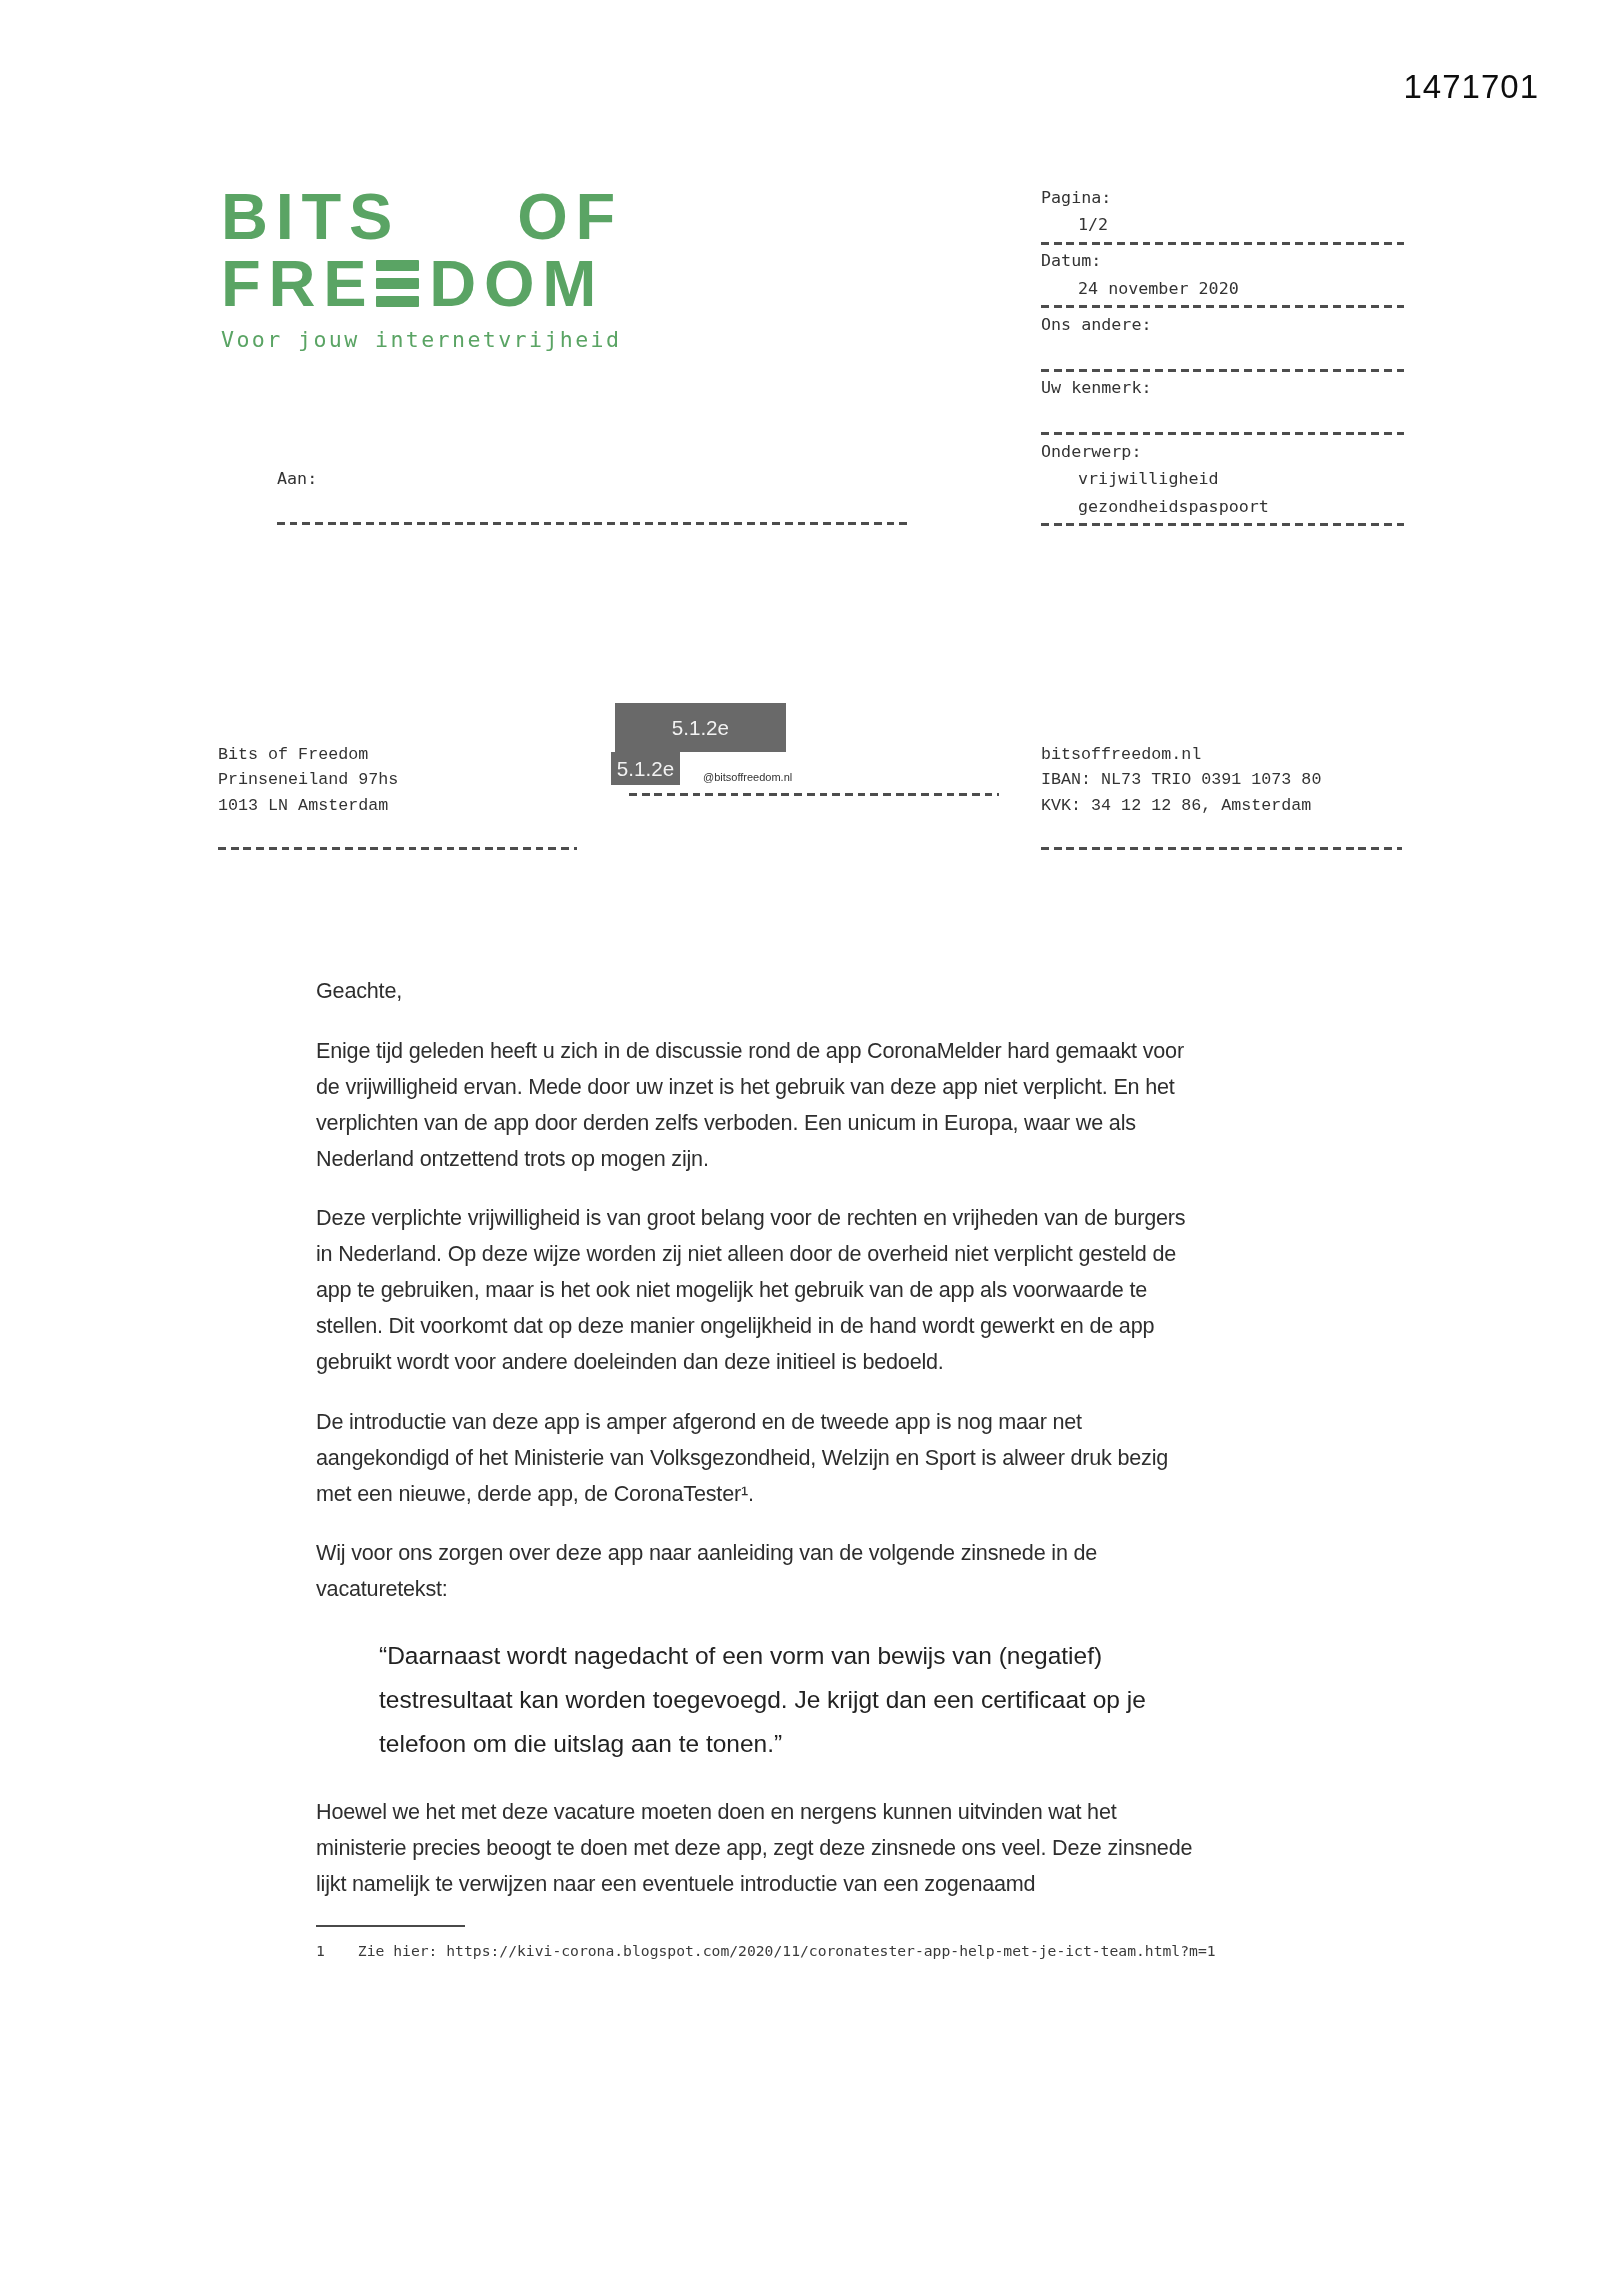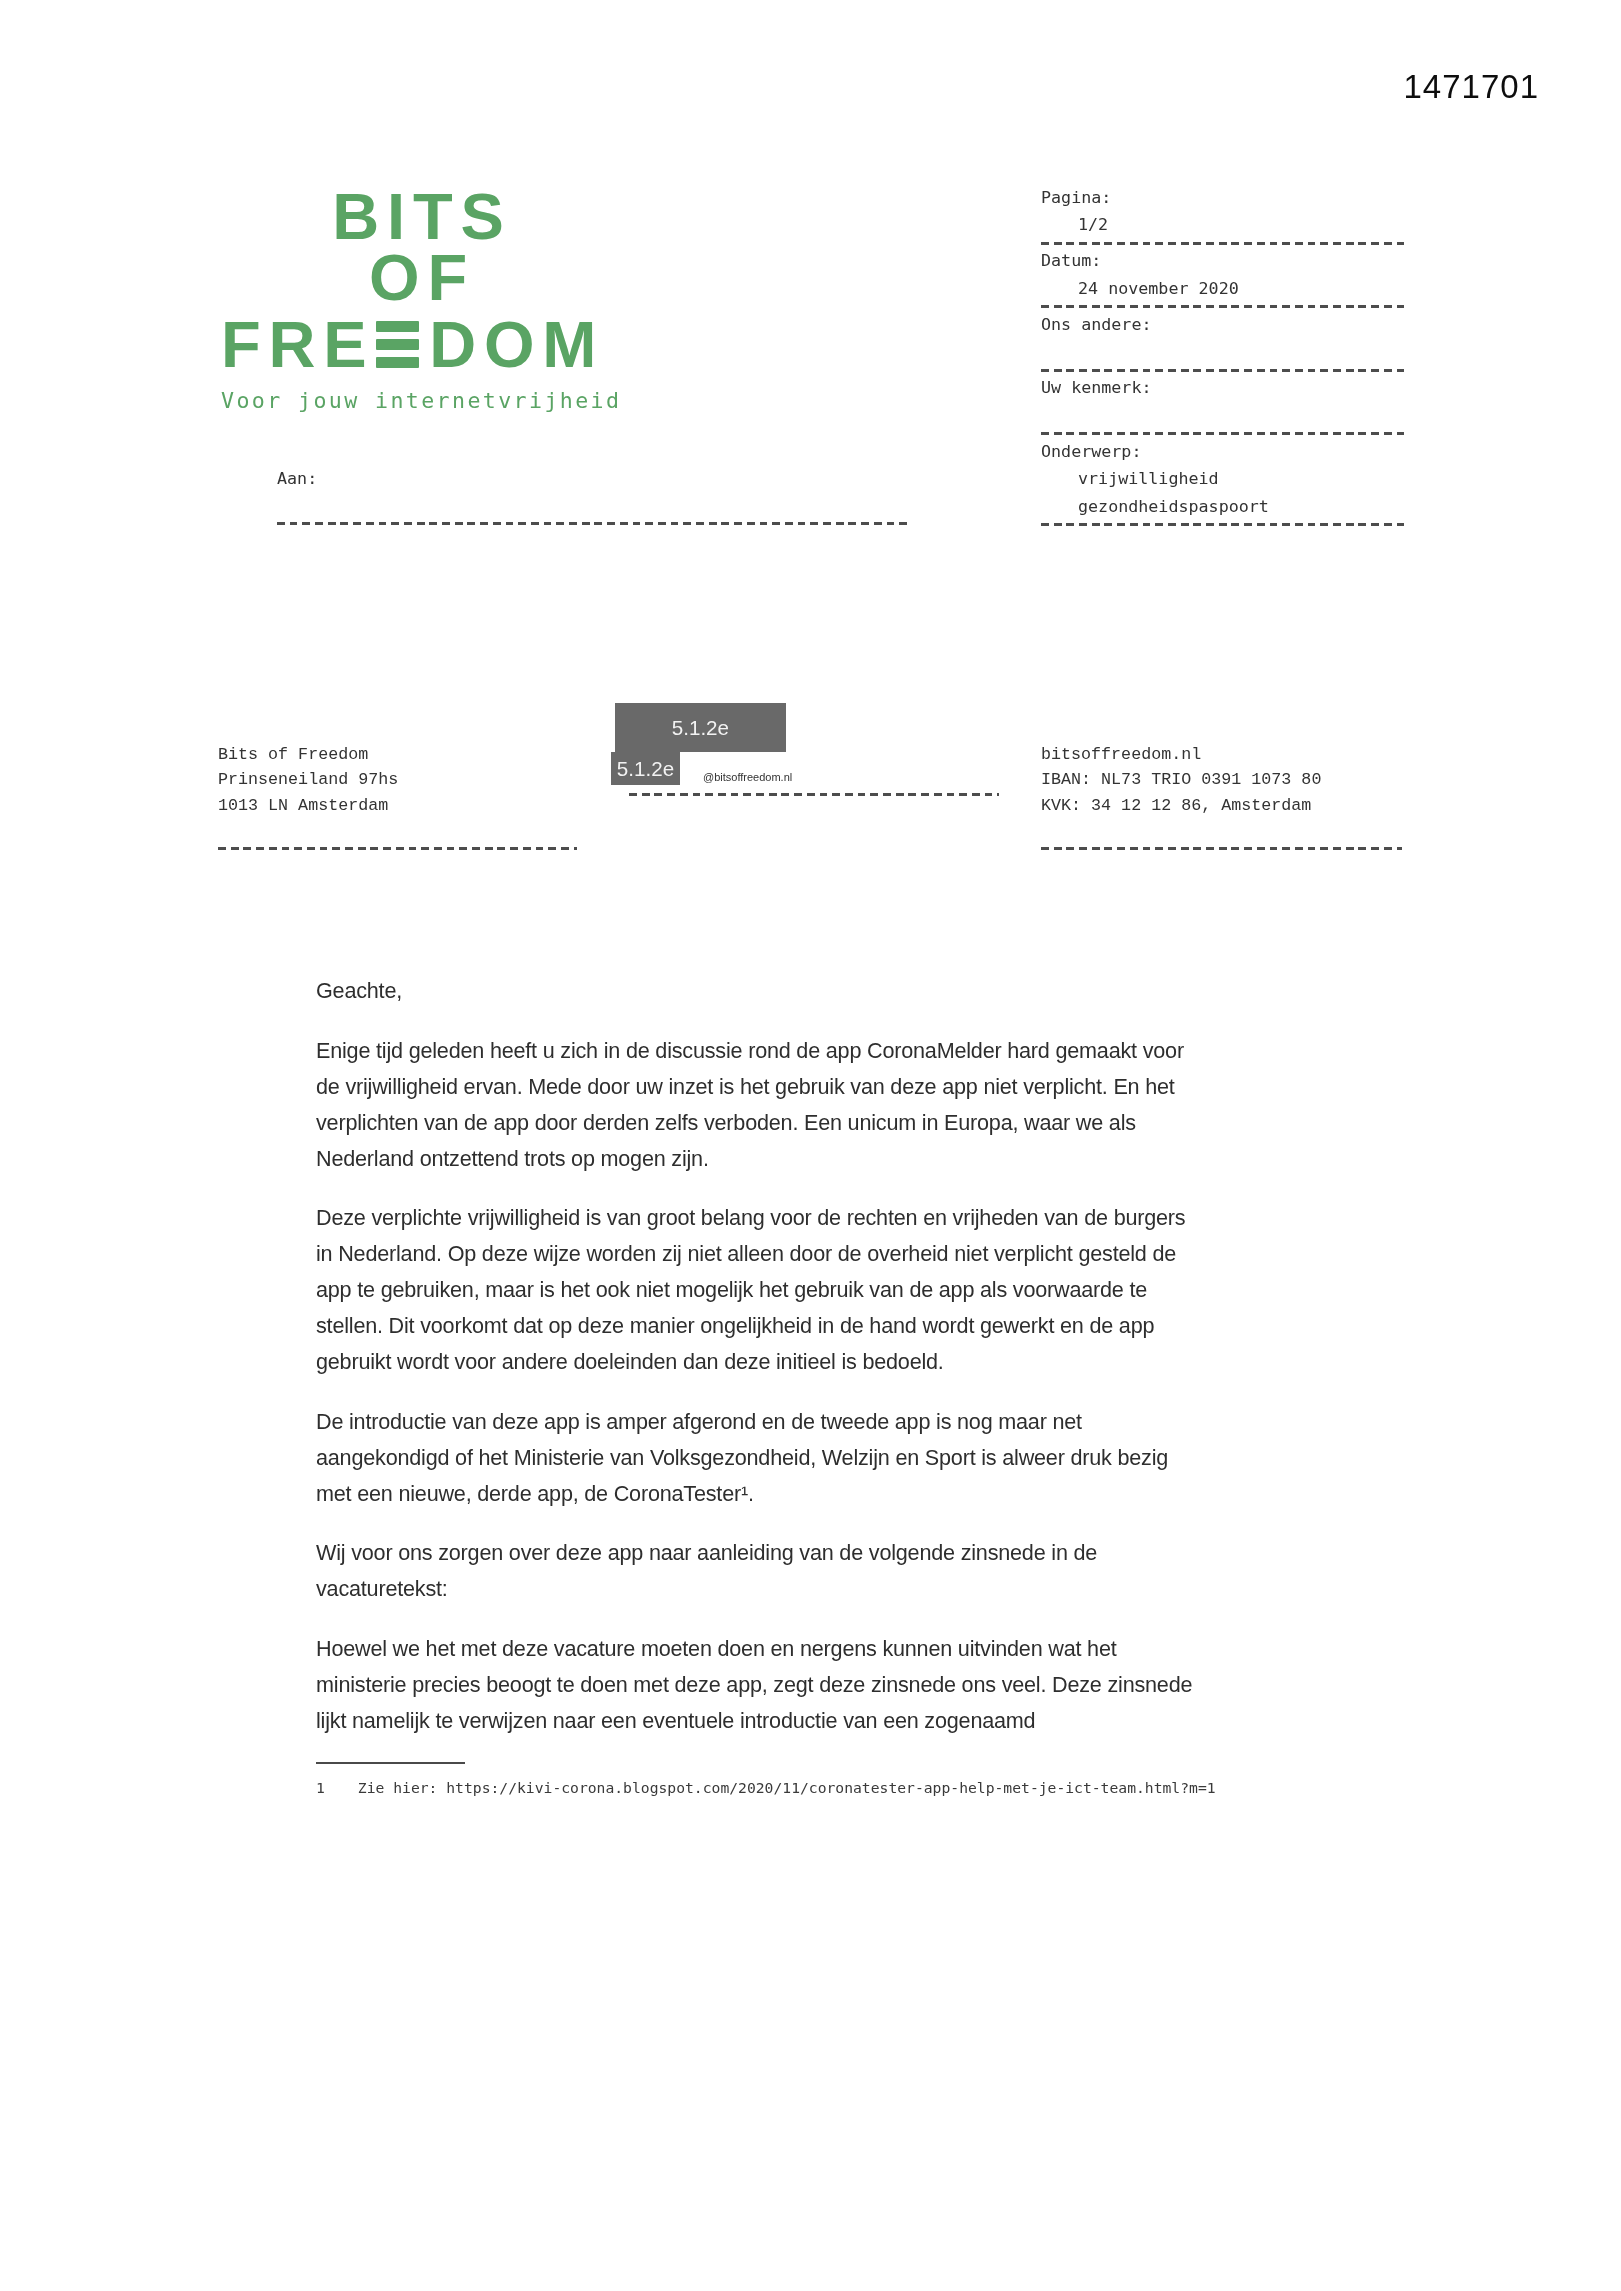--- a/index.html
+++ b/index.html
@@ -24,21 +24,21 @@
     position:absolute;
     top:68px; right:82px;
     font-size:33px;
     letter-spacing:1px;
     color:#0d0d0d;
   }
 
   
   .logo{position:absolute; left:221px; top:186px; width:402px; color:var(--green);}
   .logo-line{display:flex; align-items:center; font-weight:800; font-size:65px; line-height:61px; letter-spacing:7.8px;}
-  .logo-line1{justify-content:space-between;flex-direction:column;}
+  .logo-line1{justify-content:space-between;}
   .logo-line2{margin-top:6px;}
   .e-icon{display:inline-flex; flex-direction:column; justify-content:space-between; width:43px; height:47px; margin:0 9.8px 0 2px;}
   .e-icon b{display:block; height:10.8px; background:var(--green); border-radius:1px;}
   .logo-tagline{
     margin-top:12.7px;
     font-family:"DejaVu Sans Mono",monospace;
     font-size:21.6px; letter-spacing:2.4px; font-weight:500;
     white-space:nowrap;
   }
 
@@ -213,20 +213,23 @@
     <p>Deze verplichte vrijwilligheid is van groot belang voor de rechten en vrijheden van de burgers
 in Nederland. Op deze wijze worden zij niet alleen door de overheid niet verplicht gesteld de
 app te gebruiken, maar is het ook niet mogelijk het gebruik van de app als voorwaarde te
 stellen. Dit voorkomt dat op deze manier ongelijkheid in de hand wordt gewerkt en de app
 gebruikt wordt voor andere doeleinden dan deze initieel is bedoeld.</p>
     <p>De introductie van deze app is amper afgerond  en de tweede app is nog maar net
 aangekondigd  of het Ministerie van Volksgezondheid, Welzijn en Sport is alweer druk bezig
 met een nieuwe, derde app, de CoronaTester¹.</p>
     <p>Wij voor ons zorgen over deze app naar aanleiding van de volgende zinsnede in de
 vacaturetekst:</p>
+    <p class="quote">“Daarnaast wordt nagedacht of een vorm van bewijs van (negatief)
+testresultaat kan worden toegevoegd. Je krijgt dan een certificaat op je
+telefoon om die uitslag aan te tonen.”</p>
     <p>Hoewel we het met deze vacature moeten doen en nergens kunnen uitvinden wat het
 ministerie precies beoogt te doen met deze app, zegt deze zinsnede ons veel. Deze zinsnede
 lijkt namelijk te verwijzen naar een eventuele introductie van een zogenaamd</p>
     <div class="footnote-rule"></div>
     <div class="footnote">
       <span>1</span>
       <span>Zie hier: https://kivi-corona.blogspot.com/2020/11/coronatester-app-help-met-je-ict-team.html?m=1</span>
     </div>
   </div>
 

